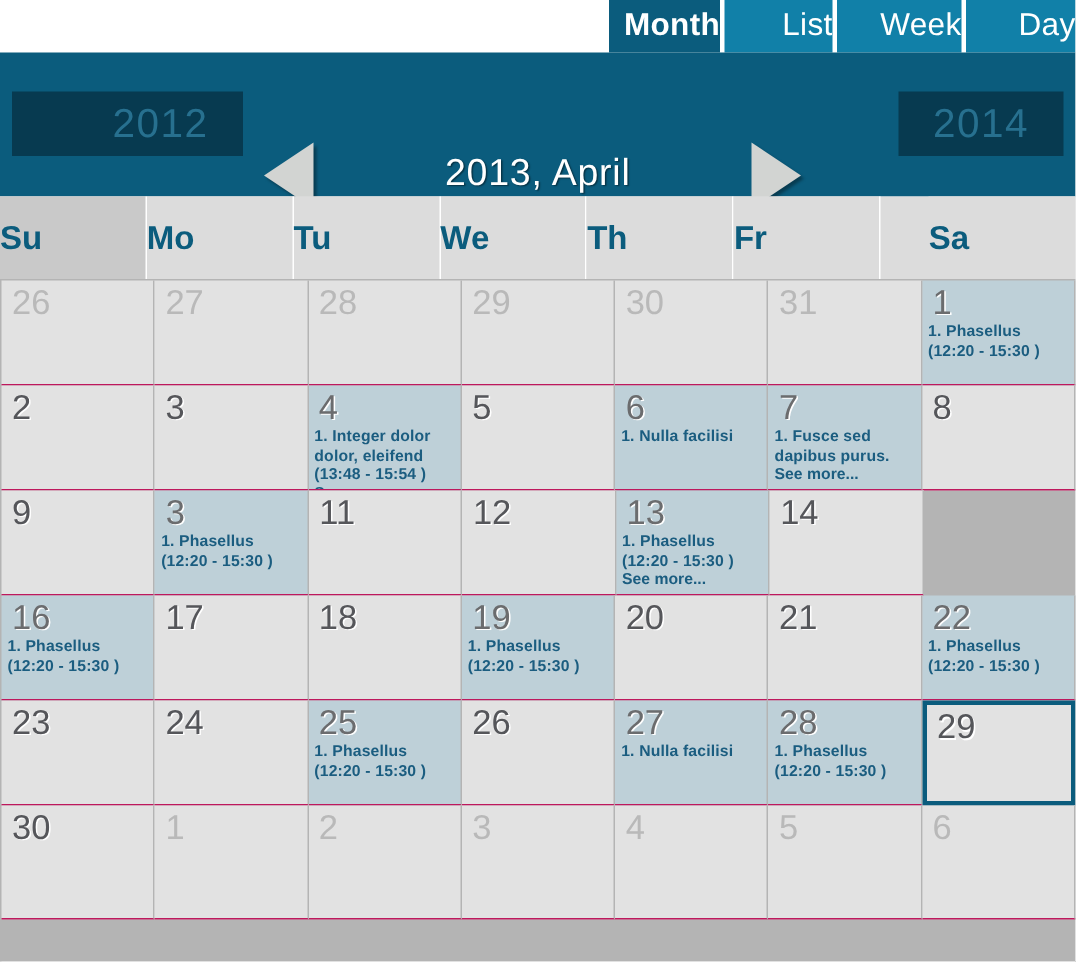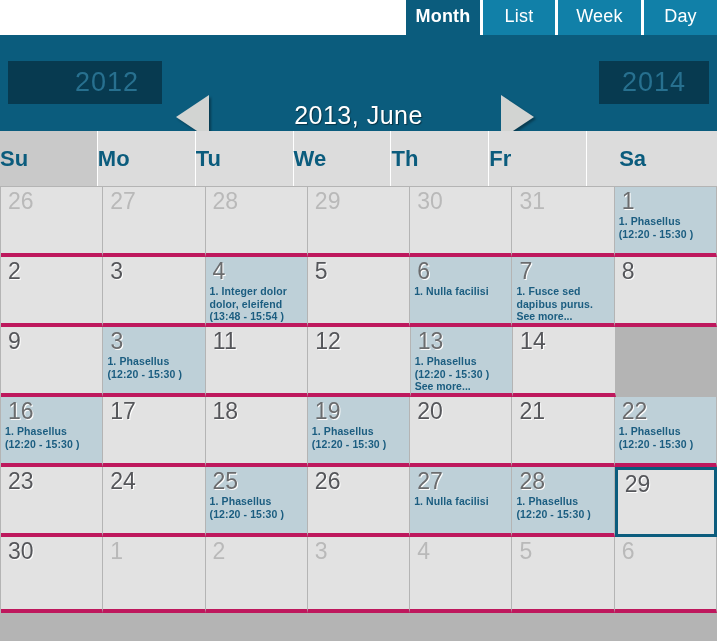--- a/index.html
+++ b/index.html
@@ -31,23 +31,23 @@
     height: 35px;
     display: flex;
     justify-content: flex-end;
     align-items: flex-start;
     background: #ffffff;
   }
   .tab {
     height: 35px;
     box-sizing: border-box;
     color: #ffffff;
-    font-size: 18px;
+    font-size: 21px;
     line-height: 33px;
-    text-align: center;
+    text-align: right;
     letter-spacing: 0.2px;
     cursor: pointer;
     background: #1180a8;
     margin-left: 3px;
   }
   .tab.first { margin-left: 0; }
   .tab.active {
     background: #0b5c7d;
     font-weight: bold;
   }
@@ -156,21 +156,21 @@
     display: flex;
     height: 70px;
     flex: 0 0 70px;
   }
   .week-row.tall { height: 76px; flex: 0 0 76px; }
 
   .day-cell {
     width: 102.43px;
     box-sizing: border-box;
     border-right: 1px solid #b4b4b4;
-    border-bottom: 4px solid #be185d;
+    border-bottom: 1px solid #be185d;
     background: #e2e2e2;
     position: relative;
     overflow: hidden;
     cursor: pointer;
   }
   .day-cell.has-event { background: #bed0d8; }
   .day-cell.selected {
     border: 3px solid #0b5c7d;
     background: #e2e2e2;
   }
@@ -228,21 +228,21 @@
     </div>
   </div>
 
   <div class="cal-header">
     <div class="year-btn year-prev">2012</div>
 
     <div class="arrow-btn arrow-prev">
       <div class="arrow-glyph arrow-left"></div>
     </div>
 
-    <div class="cal-title">2013, June</div>
+    <div class="cal-title">2013, April</div>
 
     <div class="arrow-btn arrow-next">
       <div class="arrow-glyph arrow-right"></div>
     </div>
 
     <div class="year-btn year-next">2014</div>
   </div>
 
   <div class="weekday-row">
     <div class="weekday-cell sunday">Su</div>

